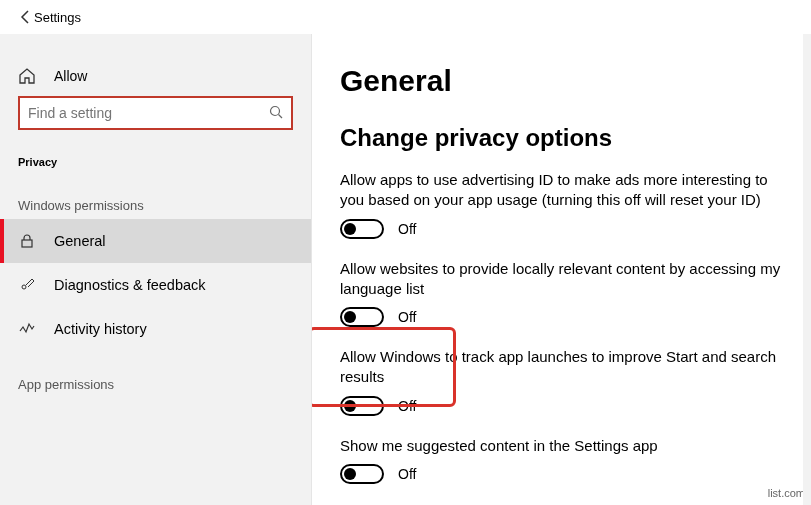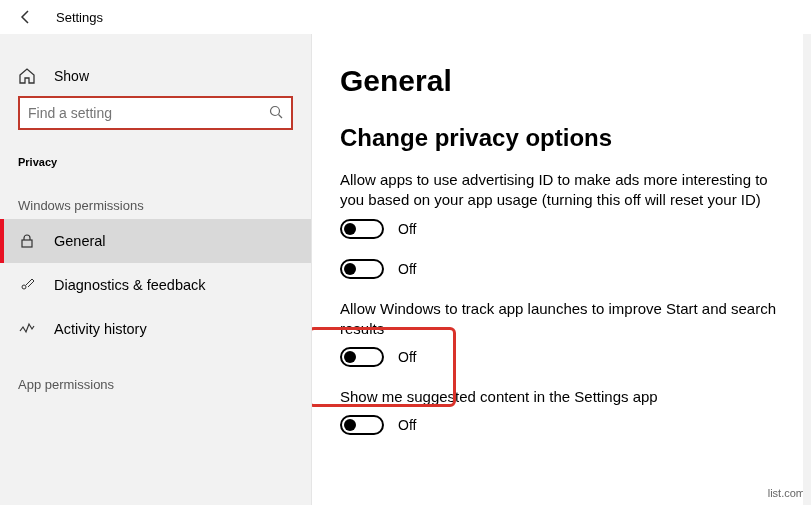--- a/index.html
+++ b/index.html
@@ -12,21 +12,20 @@
       height: 505px;
       overflow: hidden;
       display: flex;
       flex-direction: column;
     }
     .titlebar {
       height: 34px;
       display: flex;
       align-items: center;
       padding-left: 18px;
-      gap: 22px;
       background:#fff;
     }
     .titlebar .icon { width:16px; height:16px; display:flex; align-items:center; justify-content:center; color:#333; }
     .titlebar .title { font-size:13px; }
     .main { flex:1; display:flex; min-height:0; }
     .sidebar {
       width: 312px;
       background:#f2f2f2;
       display:flex;
       flex-direction:column;
@@ -91,21 +90,21 @@
 </div>
 
 <div class="main">
   <div class="sidebar">
     <div class="nav-row">
       <span class="ic">
         <svg width="18" height="18" viewBox="0 0 18 18">
             <path d="M2 8 L9 2 L16 8 V16 H11 V11 H7 V16 H2 Z" stroke="#333" stroke-width="1.3" fill="none"></path>
           </svg>
       </span>
-      <span class="lbl">Show</span>
+      <span class="lbl">Allow</span>
     </div>
     <div class="search-wrap">
       <div class="search-box">
         <input type="text" placeholder="Find a setting" style="">
         <span>
           <svg width="14" height="14" viewBox="0 0 14 14">
               <circle cx="6" cy="6" r="4.5" stroke="#666" stroke-width="1.2" fill="none"></circle>
               <line x1="9.5" y1="9.5" x2="13" y2="13" stroke="#666" stroke-width="1.2"></line>
             </svg>
         </span>
@@ -154,20 +153,21 @@
 
     <div class="opt">
       <div class="desc">Allow apps to use advertising ID to make ads more interesting to you based on your app usage (turning this off will reset your ID)</div>
       <div class="toggle-row">
         <div class="toggle"></div>
         <span class="toggle-state">Off</span>
       </div>
     </div>
 
     <div class="opt">
+      <div class="desc">Allow websites to provide locally relevant content by accessing my language list</div>
       <div class="toggle-row">
         <div class="toggle"></div>
         <span class="toggle-state">Off</span>
       </div>
     </div>
 
     <div class="opt" id="opt-launch">
       <div class="desc">Allow Windows to track app launches to improve Start and search results</div>
       <div class="toggle-row">
         <div class="toggle"></div>

